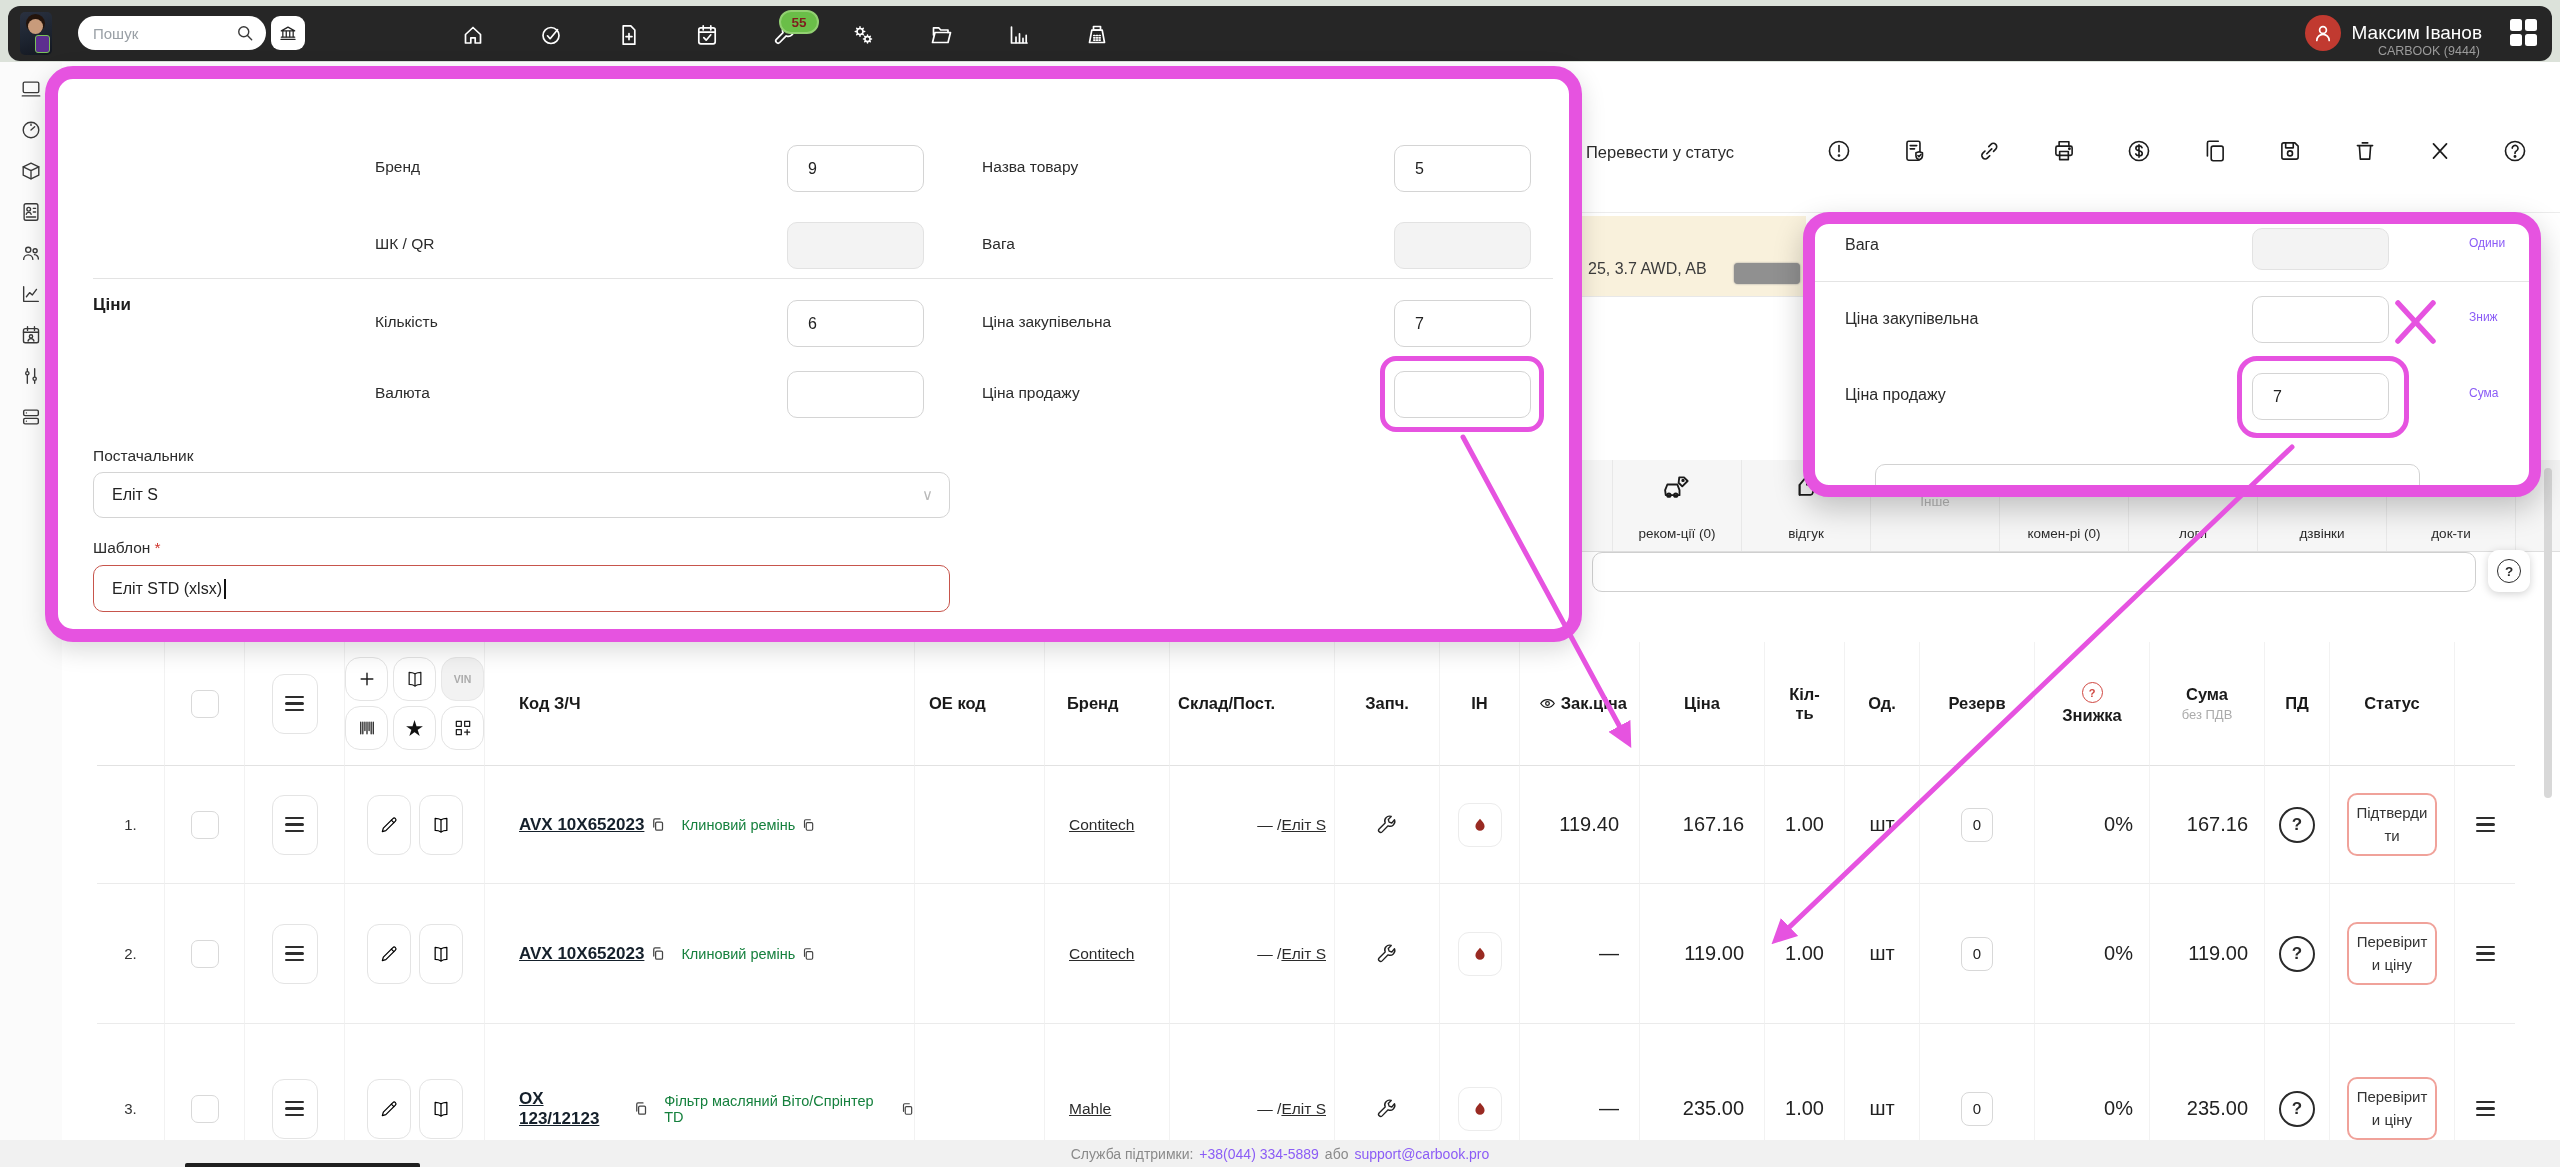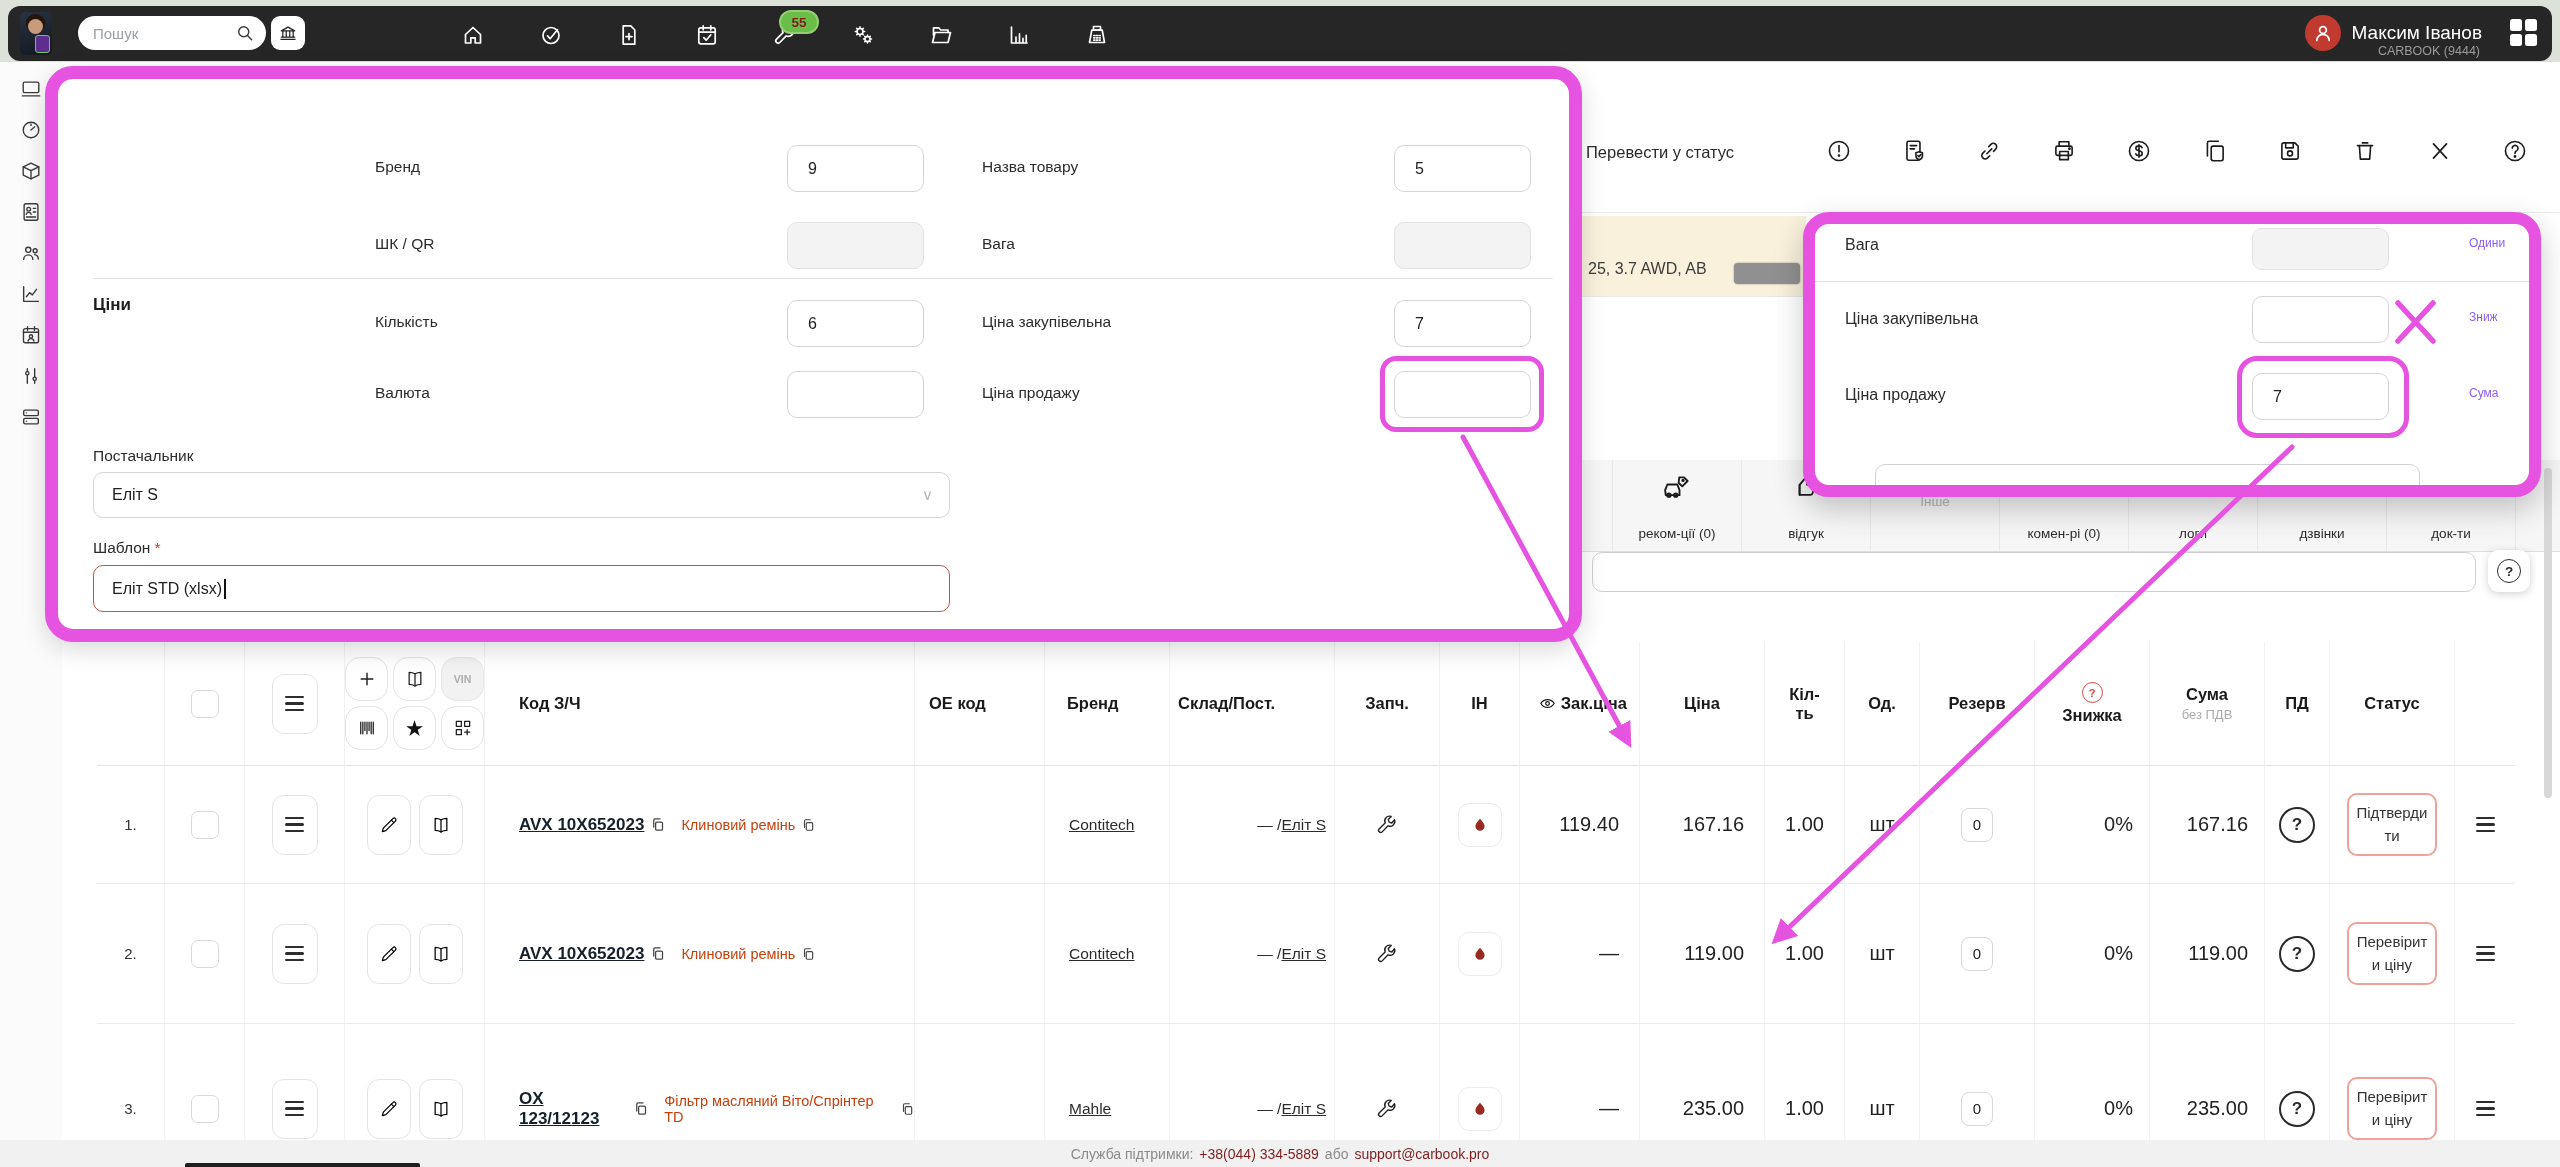--- a/index.html
+++ b/index.html
@@ -73,42 +73,42 @@
   .btn-sq{border:1.5px solid #e4e4e4;border-radius:12px;background:#fff;display:flex;align-items:center;justify-content:center;cursor:pointer;}
   .bars{width:19px;display:flex;flex-direction:column;gap:4px;}
   .bars i{height:2.6px;background:#2d2d2d;border-radius:2px;}
   .minigrid{display:grid;grid-template-columns:43px 43px 43px;grid-auto-rows:44px;gap:5px;}
   .mini{border:1.5px solid #e4e4e4;border-radius:15px;background:#fff;display:flex;align-items:center;justify-content:center;color:#1c1c1c;cursor:pointer;box-sizing:border-box;}
   .mini.vin{background:#f2f2f2;border-color:#e7e7e7;color:#ababab;font-size:10.5px;font-weight:bold;}
   .mini.star{font-size:19px;color:#111;}
   .codecell{display:flex;flex-direction:row;gap:16px;padding-left:34px;}
   .codeline{display:flex;align-items:center;gap:6px;}
   .pcode{font-size:17px;font-weight:bold;color:#15202b;text-decoration:underline;cursor:pointer;}
-  .pname{font-size:14.5px;color:#c2410c;}
+  .pname{font-size:14.5px;color:#15803d;}
   .cpy{color:#444;cursor:pointer;}
   .brandlink{font-size:15.5px;color:#2b2b2b;text-decoration:underline;padding-left:24px;cursor:pointer;}
   .stock{font-size:15.5px;color:#2b2b2b;padding-right:8px;}
   .stock u{cursor:pointer;}
   .val{font-size:20px;color:#222;}
   .pad20{padding-right:20px;} .pad16{padding-right:16px;}
   .wrenchc{color:#222;}
   .blobbtn{width:42px;height:42px;border:1.5px solid #ececec;border-radius:11px;background:#fff;display:flex;align-items:center;justify-content:center;cursor:pointer;}
   .resv{width:30px;height:32px;border:1.5px solid #d8d8d8;border-radius:8px;background:#fff;font-size:15px;color:#222;display:flex;align-items:center;justify-content:center;}
   .pdq{width:32px;height:32px;border:2px solid #2a2a2a;border-radius:50%;font-size:17px;font-weight:bold;color:#2a2a2a;display:flex;align-items:center;justify-content:center;cursor:pointer;}
   .redq{width:19px;height:19px;border:1.7px solid #d04741;border-radius:50%;font-size:11px;font-weight:bold;color:#d04741;display:flex;align-items:center;justify-content:center;}
   .statusbtn{width:90px;border:2px solid #f0a29a;border-radius:10px;background:#fff;color:#333;font-size:15px;line-height:1.5;padding:7px 6px;text-align:center;word-break:break-all;cursor:pointer;font-family:"Liberation Sans",sans-serif;}
   .hwrap{width:44px;text-align:center;word-break:break-all;line-height:1.15;}
   .hwrap2{width:42px;text-align:center;line-height:1.15;}
   .hstack{display:flex;flex-direction:column;align-items:center;gap:3px;}
   .subgray{font-size:13px;color:#ababab;font-weight:normal;}
   .eyel{display:flex;align-items:center;gap:5px;justify-content:flex-end;padding-right:12px;width:100%;}
 
   
   .footer{position:absolute;left:0;bottom:0;width:2560px;height:27px;background:#f1f1f1;display:flex;align-items:center;justify-content:center;gap:6px;font-size:14px;color:#8a8a8a;z-index:15;}
-  .footer .red{color:#7f1d1d;cursor:pointer;}
+  .footer .red{color:#8b5cf6;cursor:pointer;}
   .dockhint{position:absolute;left:185px;bottom:0;width:235px;height:4px;background:#1f1f1f;border-radius:2px 2px 0 0;z-index:16;}
 
   
   .boxleft{position:absolute;left:45px;top:66px;width:1537px;height:576px;background:#fff;border:13px solid #e653e0;border-radius:28px;box-sizing:border-box;z-index:20;box-shadow:0 8px 24px rgba(0,0,0,.15);}
   .boxleft .inner{position:relative;width:100%;height:100%;}
   .flabel{position:absolute;font-size:15.5px;color:#2c2c2c;}
   .inp{position:absolute;width:137px;height:47px;border:1.5px solid #d4d4d4;border-radius:10px;background:#fff;font-size:16px;color:#222;display:flex;align-items:center;padding-left:20px;box-sizing:border-box;}
   .inp.dis{background:#f3f3f3;border-color:#e2e2e2;}
   .fdivider{position:absolute;left:35px;width:1460px;height:1px;background:#e3e3e3;}
   .sectitle{position:absolute;left:35px;font-size:17px;font-weight:bold;color:#1d1d1d;}

